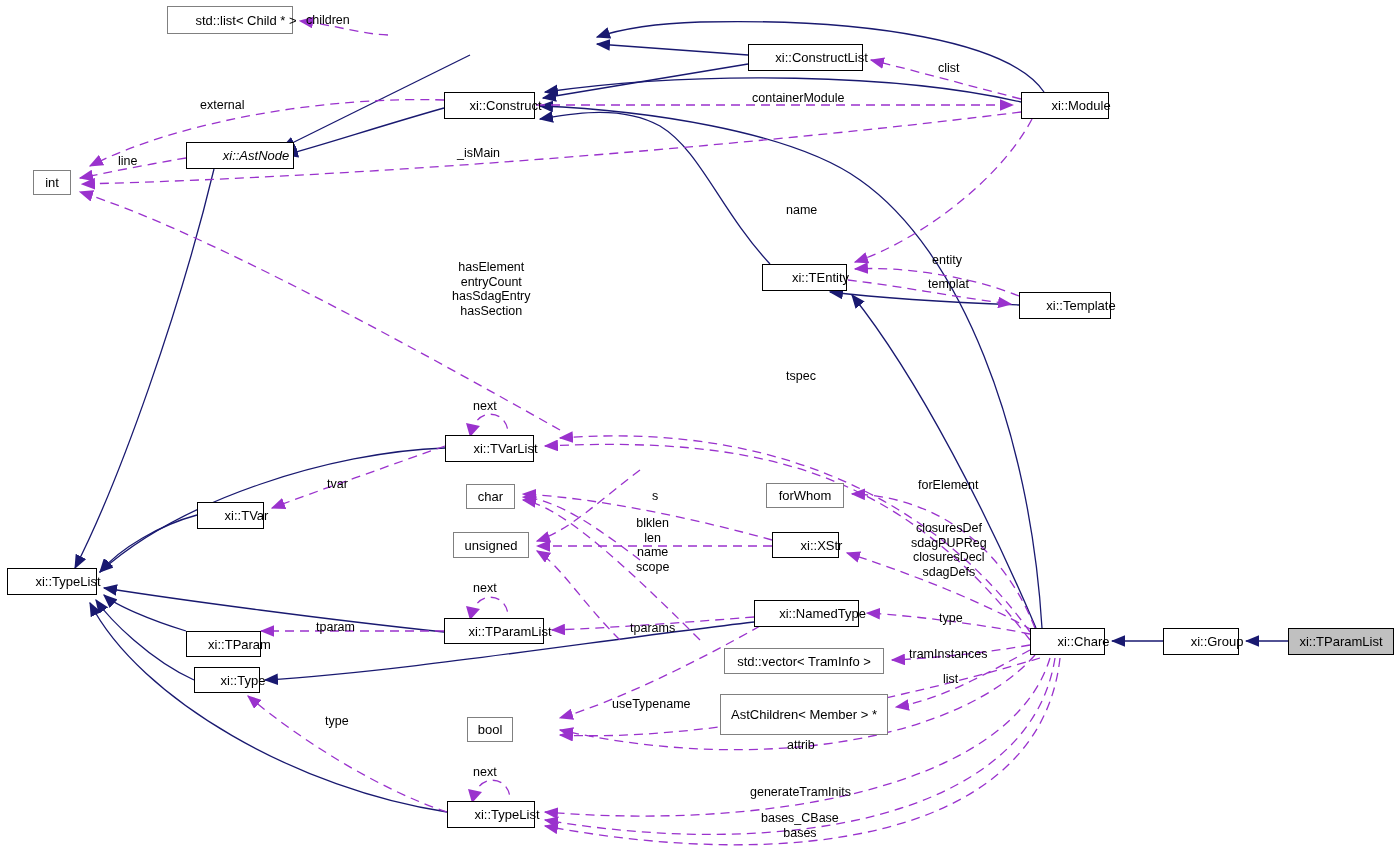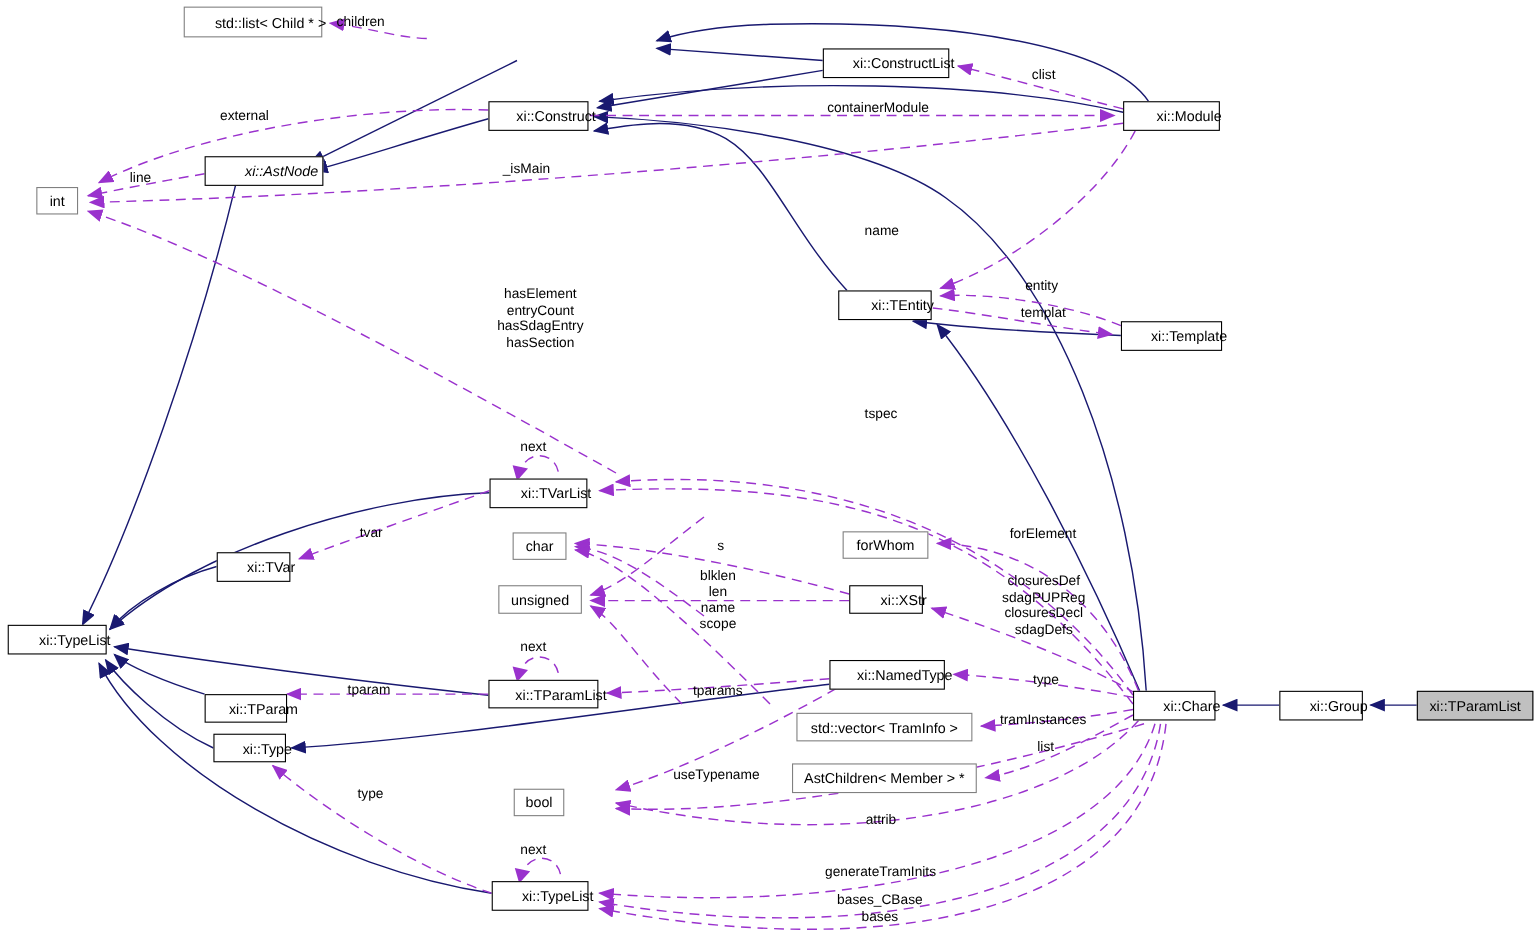--- a/index.html
+++ b/index.html
@@ -167,21 +167,21 @@
   <div class="node strong" style="left:772px;top:532px;width:67px;height:26px;">xi::XStr</div>
   <div class="node strong" style="left:7px;top:568px;width:90px;height:27px;">xi::TypeList</div>
   <div class="node strong" style="left:754px;top:600px;width:105px;height:27px;">xi::NamedType</div>
   <div class="node strong" style="left:186px;top:631px;width:75px;height:26px;">xi::TParam</div>
   <div class="node strong" style="left:444px;top:618px;width:100px;height:26px;">xi::TParamList</div>
   <div class="node strong" style="left:1030px;top:628px;width:75px;height:27px;">xi::Chare</div>
   <div class="node strong" style="left:1163px;top:628px;width:76px;height:27px;">xi::Group</div>
   <div class="node filled" style="left:1288px;top:628px;width:106px;height:27px;">xi::TParamList</div>
   <div class="node" style="left:724px;top:648px;width:160px;height:26px;">std::vector&lt; TramInfo &gt;</div>
   <div class="node strong" style="left:194px;top:667px;width:66px;height:26px;">xi::Type</div>
-  <div class="node" style="left:720px;top:694px;width:168px;height:27px;text-align:center;">AstChildren&lt; Member &gt; *</div>
+  <div class="node" style="left:720px;top:694px;width:168px;height:41px;text-align:center;">AstChildren&lt; Member &gt; *</div>
   <div class="node" style="left:467px;top:717px;width:46px;height:25px;">bool</div>
   <div class="node strong" style="left:447px;top:801px;width:88px;height:27px;">xi::TypeList</div>
 
   <div class="elabel" style="left:306px;top:13px;">children</div>
   <div class="elabel" style="left:938px;top:61px;">clist</div>
   <div class="elabel" style="left:752px;top:91px;">containerModule</div>
   <div class="elabel" style="left:200px;top:98px;">external</div>
   <div class="elabel" style="left:118px;top:154px;">line</div>
   <div class="elabel" style="left:457px;top:146px;">_isMain</div>
   <div class="elabel" style="left:786px;top:203px;">name</div>

